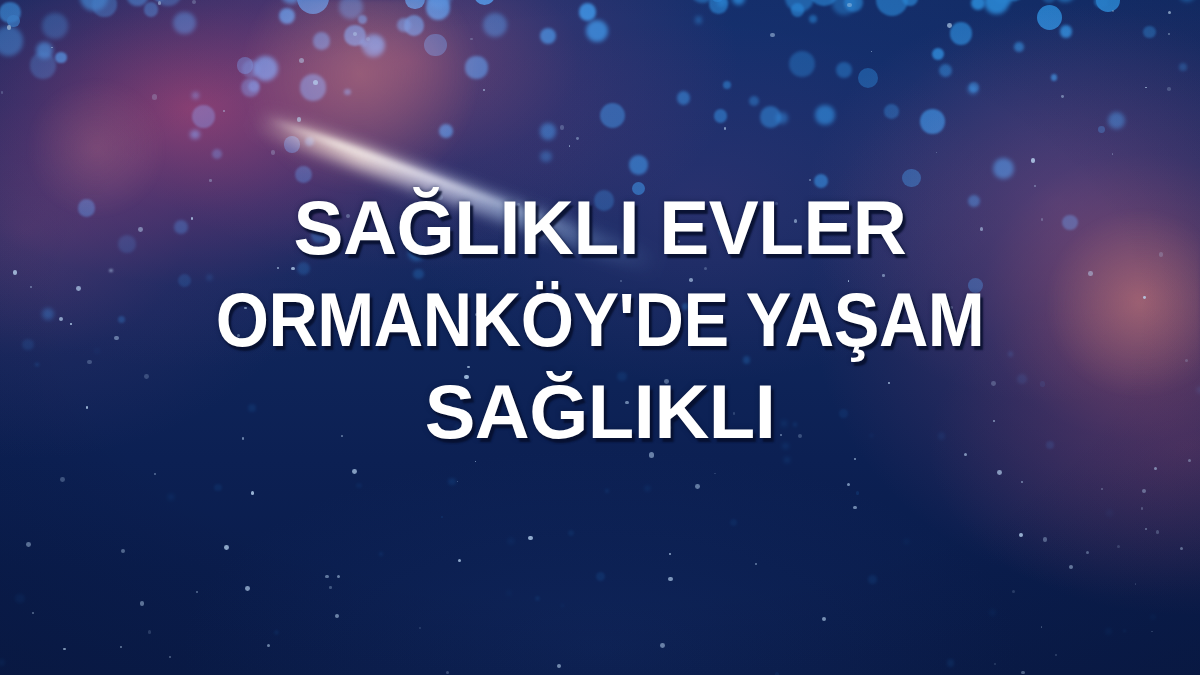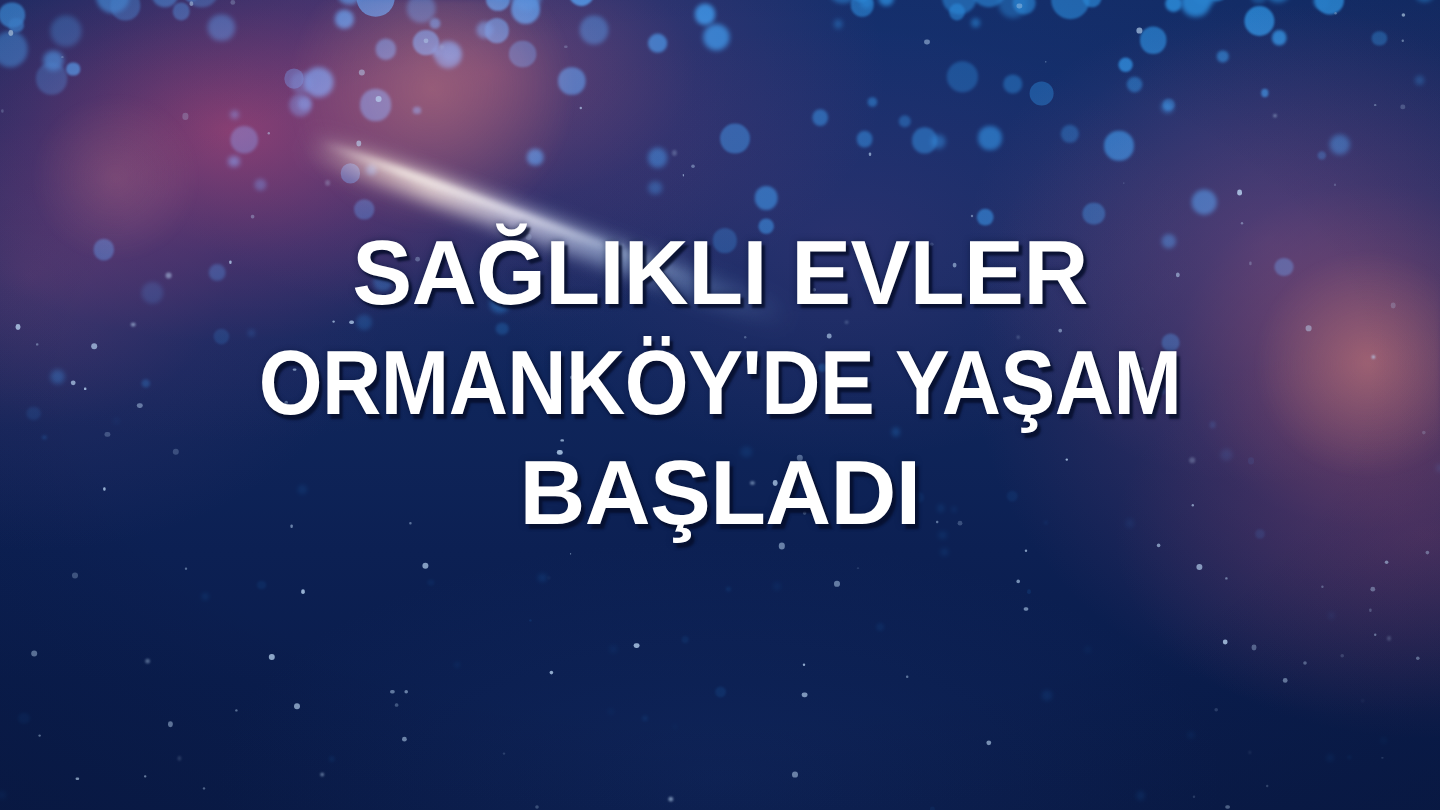--- a/index.html
+++ b/index.html
@@ -520,16 +520,16 @@
       <span class="star" style="left: 1167.73px; top: 33.4629px; width: 1.97723px; height: 1.97723px; background: rgb(188, 216, 245); opacity: 0.548; filter: blur(0.38px);"></span>
       <span class="star" style="left: 625.302px; top: 400.942px; width: 3.5187px; height: 3.5187px; background: rgb(188, 216, 245); opacity: 0.538; filter: blur(0.71px);"></span>
       <span class="star" style="left: 1021.19px; top: 481.221px; width: 1.45338px; height: 1.45338px; background: rgb(188, 216, 245); opacity: 0.483; filter: blur(0.05px);"></span>
       <span class="star" style="left: 1085.81px; top: 551.042px; width: 3.28508px; height: 3.28508px; background: rgb(188, 216, 245); opacity: 0.395; filter: blur(0.25px);"></span>
     </div>
   <div class="bg-layer" id="bg-vignette"></div>
 
   <div id="headline">
     <span class="headline-line" id="headline-line-1">SAĞLIKLI EVLER</span>
     <span class="headline-line" id="headline-line-2">ORMANKÖY'DE YAŞAM</span>
-    <span class="headline-line" id="headline-line-3">BAŞLADI</span>
+    <span class="headline-line" id="headline-line-3">SAĞLIKLI</span>
   </div>
 
 </div>
 
 </body></html>

